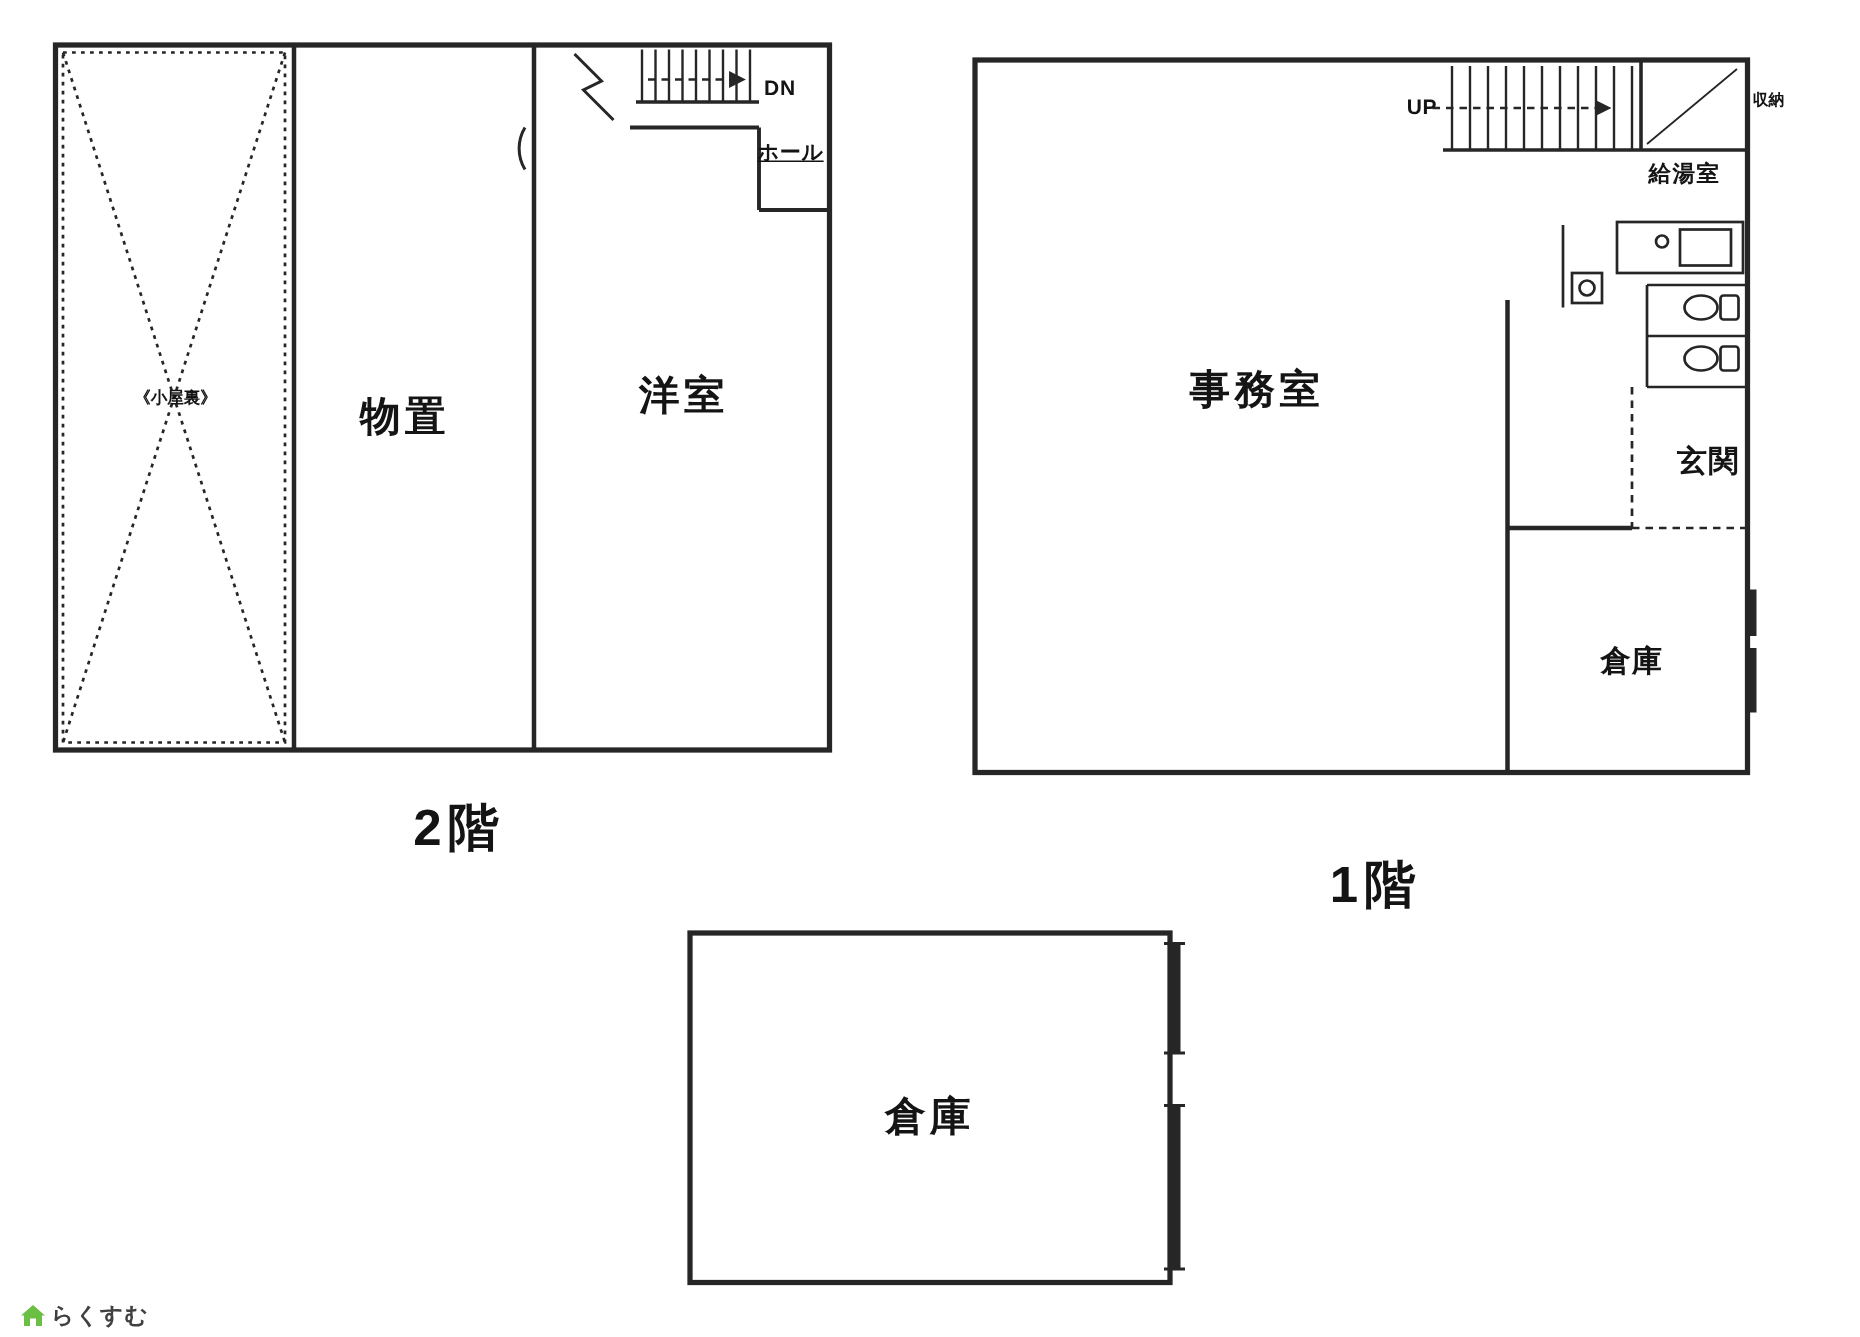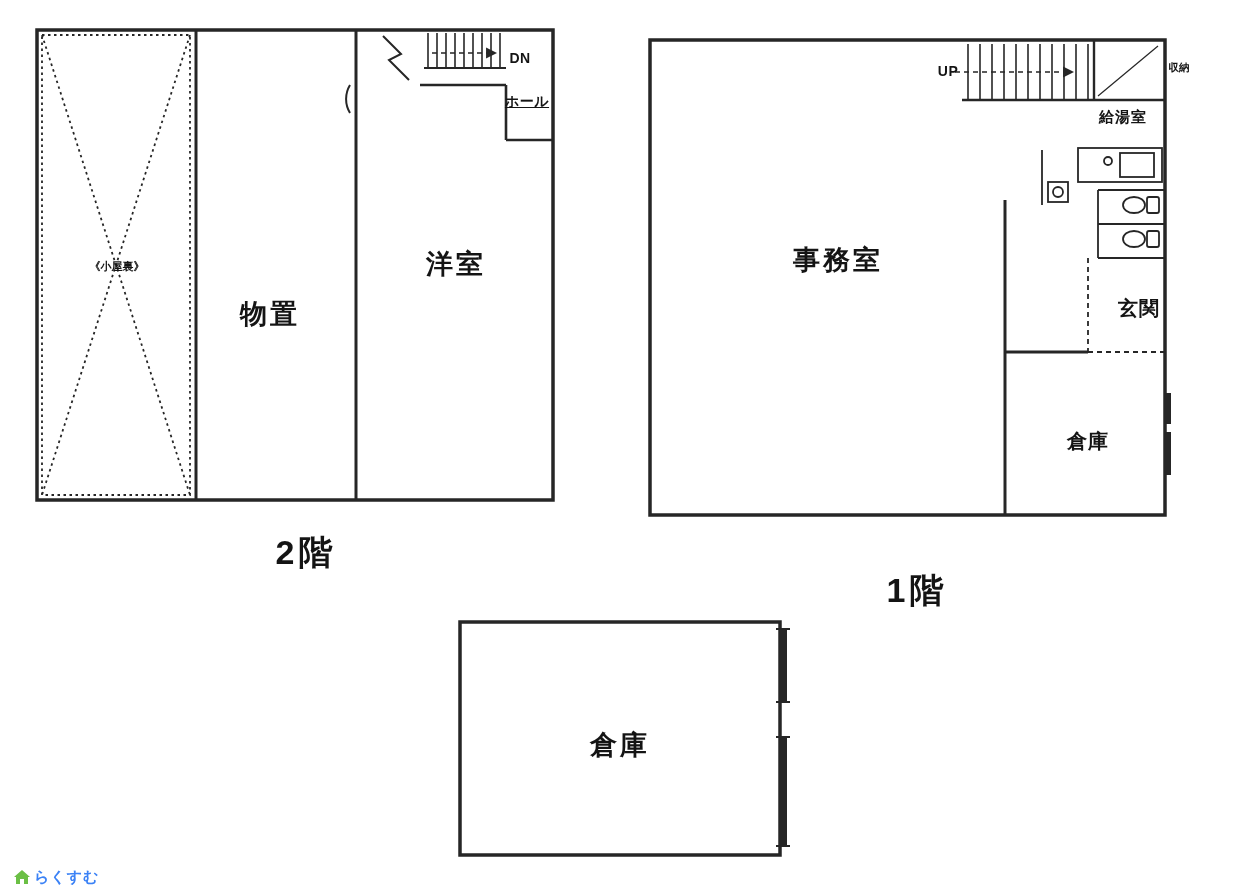--- a/index.html
+++ b/index.html
@@ -26,21 +26,21 @@
   .tiny{font-size:14px;letter-spacing:0.5px;}
   .micro{font-size:10.5px;}
   .floor-label{font-size:34px;letter-spacing:4px;}
   .attic{font-size:11px;letter-spacing:0;}
   .logo{
     position:absolute;left:14px;bottom:4px;
     display:flex;align-items:center;gap:4px;
   }
   .logo-text{
     font-size:15px;font-weight:700;
-    color:#3b82f6;letter-spacing:1px;
+    color:#404040;letter-spacing:1px;
   }
 </style>
 </head>
 <body>
 
 <div class="canvas">
 
   <svg class="plan-svg" width="1240" height="891" viewBox="0 0 1240 891">
     <defs>
       <marker id="arrow" viewBox="0 0 10 10" refX="8" refY="5" markerWidth="7" markerHeight="7" orient="auto">
@@ -146,21 +146,21 @@
       <g stroke-width="2">
         <line x1="776" y1="629" x2="790" y2="629"></line>
         <line x1="776" y1="702" x2="790" y2="702"></line>
         <line x1="776" y1="737" x2="790" y2="737"></line>
         <line x1="776" y1="846" x2="790" y2="846"></line>
       </g>
     </g>
   </svg>
 
   <div class="label attic" style="left:117px;top:266px;">《小屋裏》</div>
-  <div class="label room-lg" style="left:270px;top:278px;margin-top:36px;">物置</div>
+  <div class="label room-lg" style="left:270px;top:278px;">物置</div>
   <div class="label room-lg" style="left:456px;top:264px;">洋室</div>
   <div class="label tiny" style="left:520px;top:58px;">DN</div>
   <div class="label room-xs" style="left:527px;top:101px;">ホール</div>
   <div class="label floor-label" style="left:306px;top:552px;">2階</div>
 
   <div class="label tiny" style="left:948px;top:71px;">UP</div>
   <div class="label micro" style="left:1179px;top:67px;">収納</div>
   <div class="label room-sm" style="left:1107px;top:116px;margin-left:16px;">給湯室</div>
   <div class="label room-lg" style="left:838px;top:260px;">事務室</div>
   <div class="label room-md" style="left:1139px;top:308px;">玄関</div>

